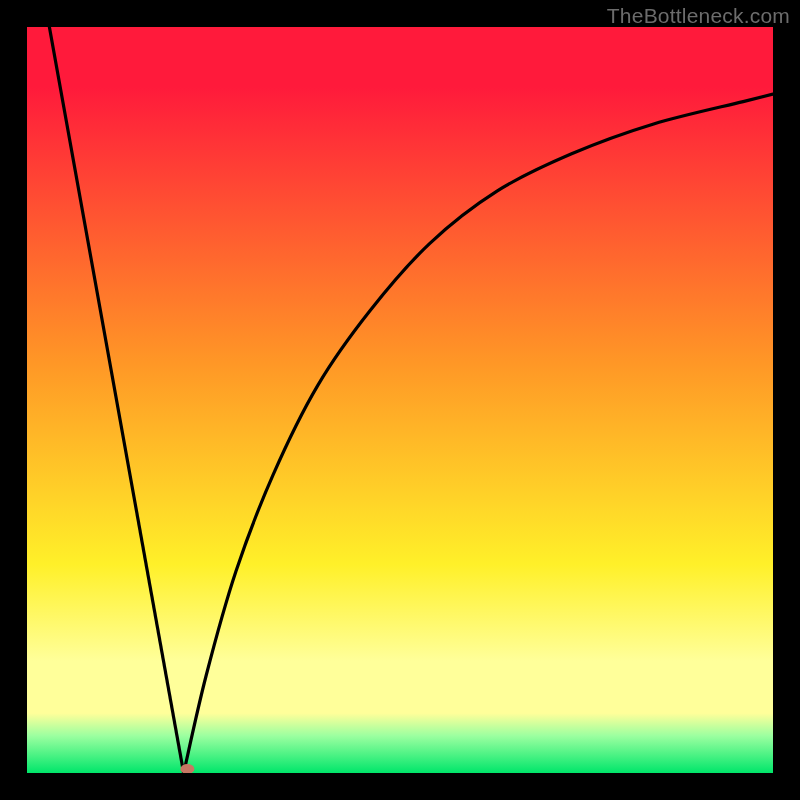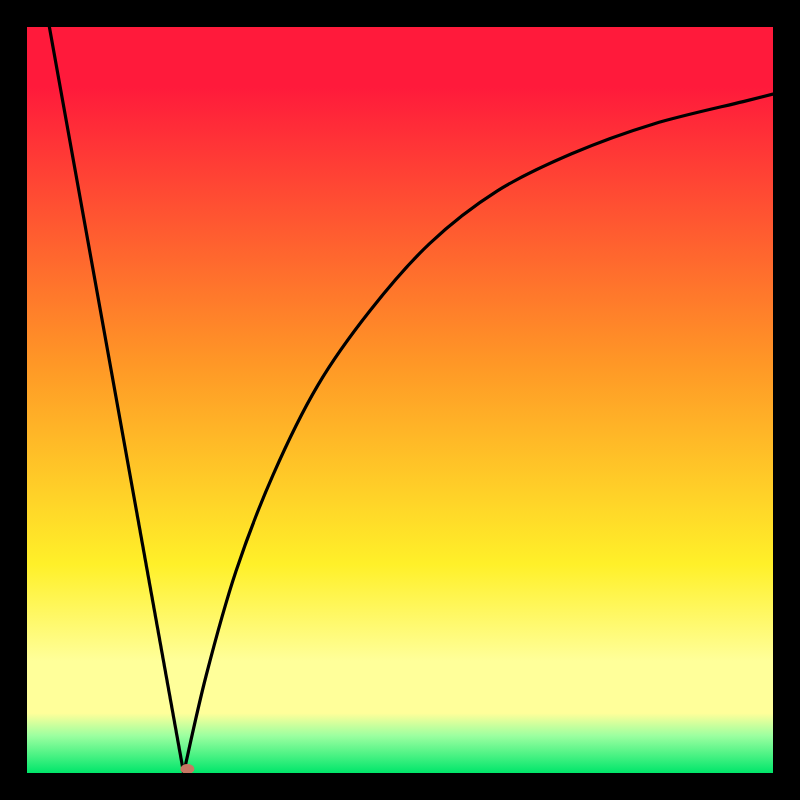--- a/index.html
+++ b/index.html
@@ -66,14 +66,15 @@
           <line x1="22.38" y1="0" x2="156.66" y2="746" stroke="#000000" stroke-width="3.2" stroke-linecap="round"></line>
           <path d="M 156.66 746 C 160.39 729.8366666666667, 170.33666666666664 682.59, 179.04 649.02 C 187.74333333333334 615.4499999999999, 197.69000000000003 578.15, 208.88000000000002 544.5799999999999 C 220.07000000000002 511.00999999999993, 232.50333333333333 478.6833333333333, 246.18 447.59999999999997 C 259.8566666666667 416.51666666666665, 274.77666666666664 385.4333333333333, 290.94 358.08 C 307.10333333333335 330.7266666666667, 324.51 307.10333333333335, 343.16 283.48 C 361.81000000000006 259.8566666666667, 381.7033333333334 236.23333333333338, 402.84000000000003 216.34000000000003 C 423.9766666666667 196.4466666666667, 446.3566666666667 179.04, 469.98 164.12 C 493.60333333333335 149.20000000000002, 518.47 138.01000000000005, 544.58 126.82000000000005 C 570.69 115.63000000000005, 598.0433333333333 105.68333333333335, 626.64 96.98000000000002 C 655.2366666666667 88.27666666666669, 696.2666666666667 79.57333333333337, 716.16 74.60000000000002 C 736.0533333333333 69.62666666666668, 741.0266666666666 68.38333333333333, 746 67.13999999999999" fill="none" stroke="#000000" stroke-width="3.2" stroke-linecap="round"></path>
         </g>
       <g id="marker-group">
           <ellipse cx="160.39" cy="742" rx="7" ry="5" fill="#c77763"></ellipse>
         </g>
     </svg>
 
   </div>
 
+  <div class="watermark">TheBottleneck.com</div>
 
 </div>
 
 </body></html>

